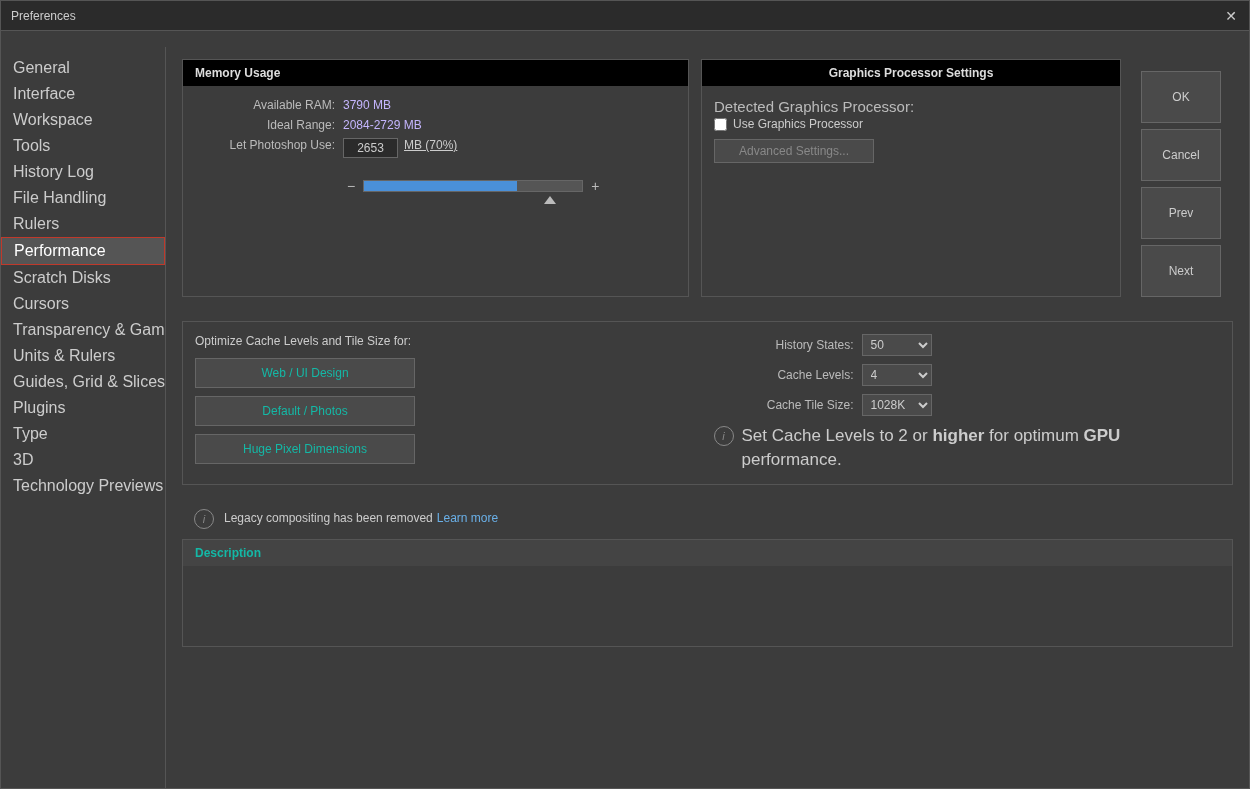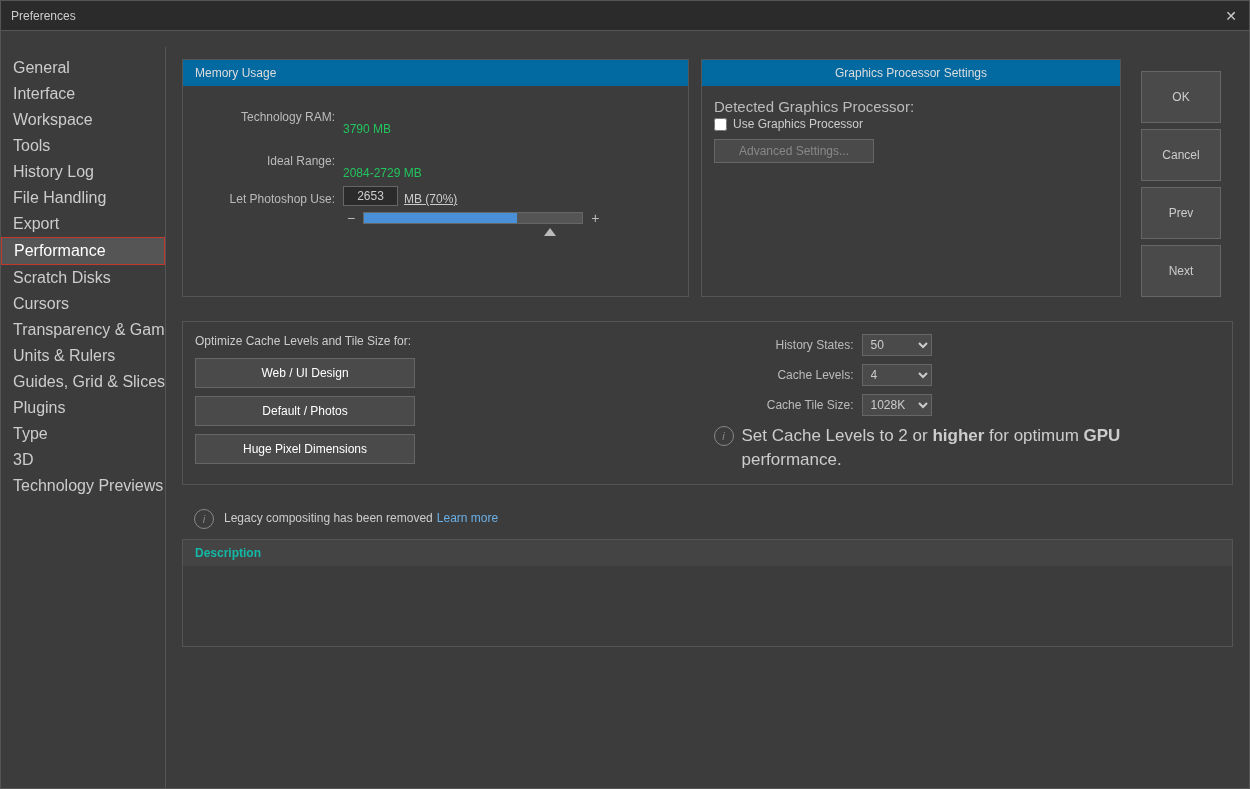--- a/index.html
+++ b/index.html
@@ -85,50 +85,49 @@
       padding: 12px 16px;
       overflow-y: auto;
     }
     
     .section-box {
       border: 1px solid #555;
       margin-bottom: 12px;
       background: #3c3c3c;
     }
     .section-title {
-      background: #0369a1;
+      background: #000000;
       padding: 6px 12px;
       font-size: 12px;
       color: #ddd;
-      font-weight: normal;
+      font-weight: bold;
     }
     .section-content {
       padding: 12px;
     }
     .info-row {
       display: flex;
       align-items: center;
       margin-bottom: 6px;
       font-size: 12px;
       color: #ccc;
     }
     .info-label {
       text-align: right;
       min-width: 140px;
       margin-right: 8px;
       color: #bbb;
     }
     .info-value {
-      color: #22c55e;
-      margin-top: 24px;
+      color: #c4b5fd;
     }
     .let-use-row {
       display: flex;
-      align-items: flex-end;
-      margin-bottom: 4px;
+      align-items: flex-start;
+      margin-bottom: 20px;
     }
     .let-use-label {
       min-width: 140px;
       text-align: right;
       margin-right: 8px;
       color: #bbb;
     }
     .let-use-input {
       width: 55px;
       background: #2b2b2b;
@@ -223,21 +222,21 @@
     .optimize-label {
       font-size: 12px;
       color: #ccc;
       margin-bottom: 10px;
     }
     .cache-btn {
       display: block;
       width: 220px;
       background: #4a4a4a;
       border: 1px solid #666;
-      color: #ffffff;
+      color: #14b8a6;
       padding: 7px 12px;
       font-size: 12px;
       cursor: pointer;
       text-align: center;
       margin-bottom: 8px;
     }
     .cache-right-row {
       display: flex;
       align-items: center;
       margin-bottom: 8px;
@@ -352,21 +351,21 @@
 
   <div class="content">
 
     <div class="sidebar">
       <div class="sidebar-item">General</div>
       <div class="sidebar-item">Interface</div>
       <div class="sidebar-item">Workspace</div>
       <div class="sidebar-item">Tools</div>
       <div class="sidebar-item">History Log</div>
       <div class="sidebar-item">File Handling</div>
-      <div class="sidebar-item">Export</div>
+      <div class="sidebar-item">Rulers</div>
       <div class="sidebar-item active">Performance</div>
       <div class="sidebar-item">Scratch Disks</div>
       <div class="sidebar-item">Cursors</div>
       <div class="sidebar-item">Transparency &amp; Gamut</div>
       <div class="sidebar-item">Units &amp; Rulers</div>
       <div class="sidebar-item">Guides, Grid &amp; Slices</div>
       <div class="sidebar-item">Plugins</div>
       <div class="sidebar-item">Type</div>
       <div class="sidebar-item">3D</div>
       <div class="sidebar-item">Technology Previews</div>
@@ -374,21 +373,21 @@
 
     <div class="main">
       <div class="main-inner">
 
         <div style="display:flex; gap:12px; margin-bottom:12px;">
 
           <div class="section-box" style="flex:1;">
             <div class="section-title">Memory Usage</div>
             <div class="section-content">
               <div class="info-row">
-                <span class="info-label">Technology RAM:</span>
+                <span class="info-label">Available RAM:</span>
                 <span class="info-value">3790 MB</span>
               </div>
               <div class="info-row">
                 <span class="info-label">Ideal Range:</span>
                 <span class="info-value">2084-2729 MB</span>
               </div>
               <div class="let-use-row">
                 <span class="let-use-label">Let Photoshop Use:</span>
                 <input class="let-use-input" type="text" value="2653" style="">
                 <span class="let-use-pct">MB (70%)</span>

